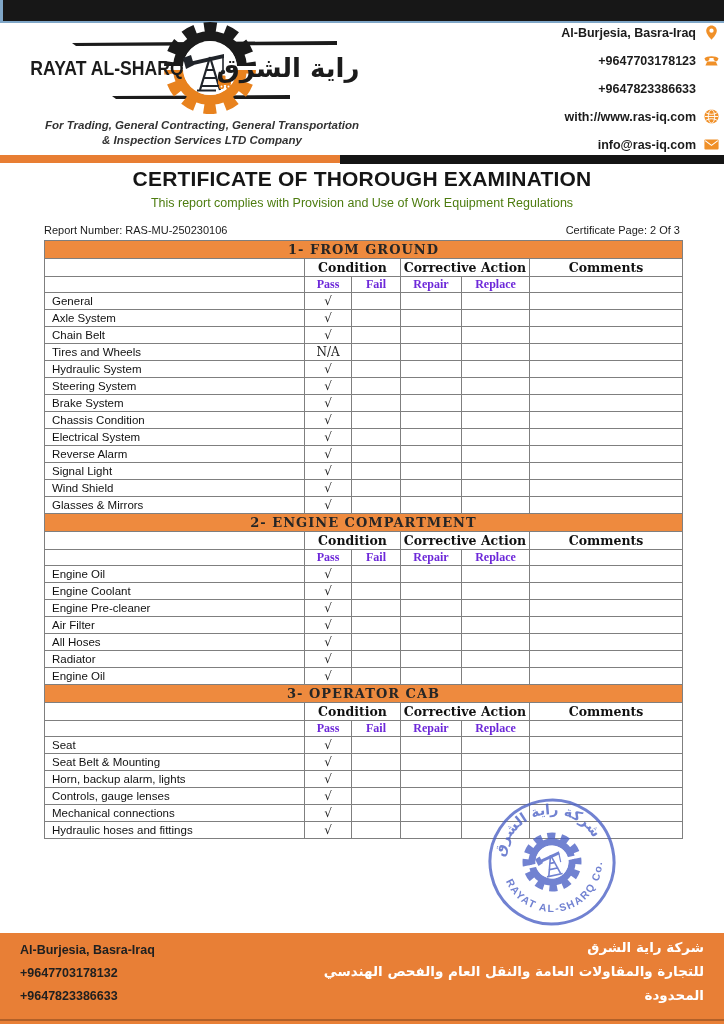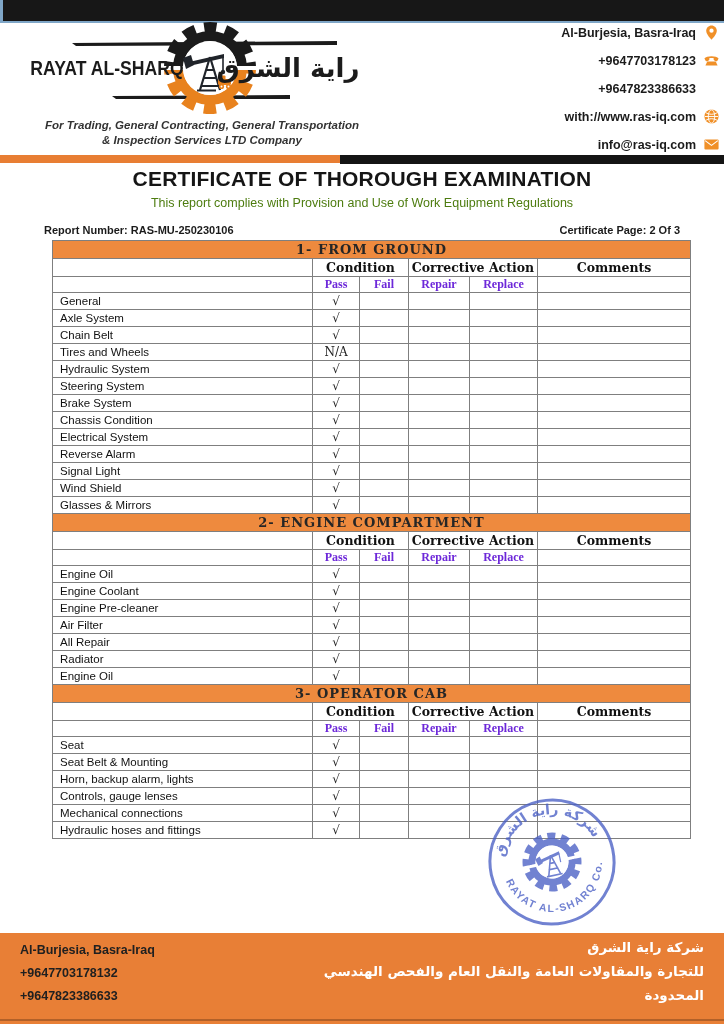--- a/index.html
+++ b/index.html
@@ -20,23 +20,23 @@
   .contact .cicon{width:17px;height:17px;flex:0 0 17px;}
   
   .divider-orange{position:absolute;top:155px;left:0;width:340px;height:8px;background:#E87E33;}
   .divider-black{position:absolute;top:155px;left:340px;right:0;height:9px;background:#141414;}
   
   .doc-title{position:absolute;top:167px;left:0;width:100%;text-align:center;
              font-size:21px;font-weight:bold;color:#151515;letter-spacing:.2px;}
   .doc-subtitle{position:absolute;top:196px;left:0;width:100%;text-align:center;
                 font-size:12.5px;color:#4d7c0f;}
   .report-row{position:absolute;top:224px;left:44px;width:636px;display:flex;
-              justify-content:space-between;font-size:11px;font-weight:700;color:#1b1b1b;}
-  
-  .tbl-wrap{position:absolute;top:240px;left:43px;width:638px;padding-left:9px;}
+              justify-content:space-between;font-size:11px;font-weight:400;color:#1b1b1b;}
+  
+  .tbl-wrap{position:absolute;top:240px;left:35px;width:638px;padding-left:9px;}
   table.insp{border-collapse:collapse;width:638px;table-layout:fixed;}
   table.insp td{border:1px solid #7f7f7f;padding:0;overflow:hidden;white-space:nowrap;}
   td.sec-title{height:17px;background:#EE8A3E;text-align:center;color:#262626;
                font-family:"DejaVu Serif",serif;font-weight:bold;font-size:13px;letter-spacing:1px;}
   tr.grp-row td{height:17px;text-align:center;font-family:"DejaVu Serif",serif;
                 font-weight:bold;font-size:12.5px;color:#111;}
   tr.sub-row td{height:14px;text-align:center;font-family:Liberation Serif, serif;
                 font-weight:bold;font-size:12px;color:#6d28d9;}
   tr.data-row td{height:16px;}
   tr.data-row td.item{text-align:left;padding-left:7px;font-size:11.5px;color:#111;}
@@ -338,21 +338,21 @@
           </tr>
           <tr class="data-row">
             <td class="item">Air Filter</td>
             <td class="mark">√</td>
             <td></td>
             <td></td>
             <td></td>
             <td></td>
           </tr>
           <tr class="data-row">
-            <td class="item">All Repair</td>
+            <td class="item">All Hoses</td>
             <td class="mark">√</td>
             <td></td>
             <td></td>
             <td></td>
             <td></td>
           </tr>
           <tr class="data-row">
             <td class="item">Radiator</td>
             <td class="mark">√</td>
             <td></td>

